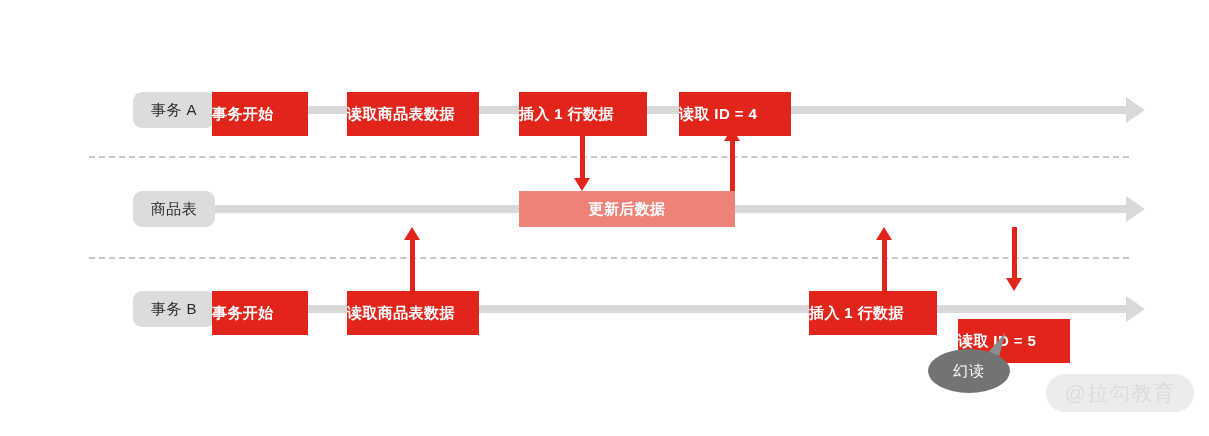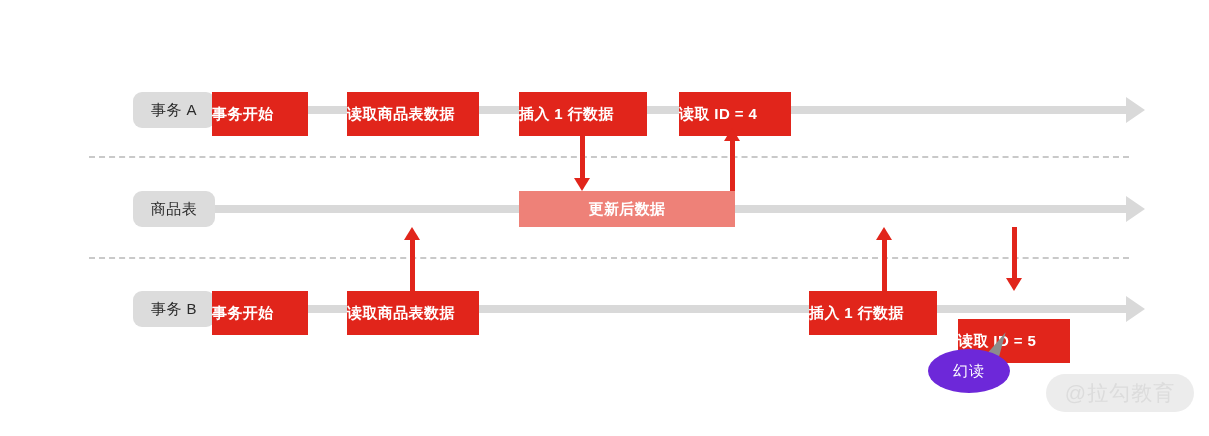--- a/index.html
+++ b/index.html
@@ -68,21 +68,21 @@
     position:absolute;width:0;height:0;
     border-left:8px solid transparent;
     border-right:8px solid transparent;
     border-bottom:13px solid #e1251b;
   }
 
   
   .callout{
     position:absolute;
     width:82px;height:44px;
-    background:#6d28d9;
+    background:#737373;
     border-radius:50%;
     display:flex;align-items:center;justify-content:center;
     color:#ffffff;font-size:15px;letter-spacing:1px;
   }
   .callout-tail{
     position:absolute;
     width:0;height:0;
     border-left:10px solid transparent;
     border-right:10px solid transparent;
     border-bottom:44px solid #8c8c8c;

